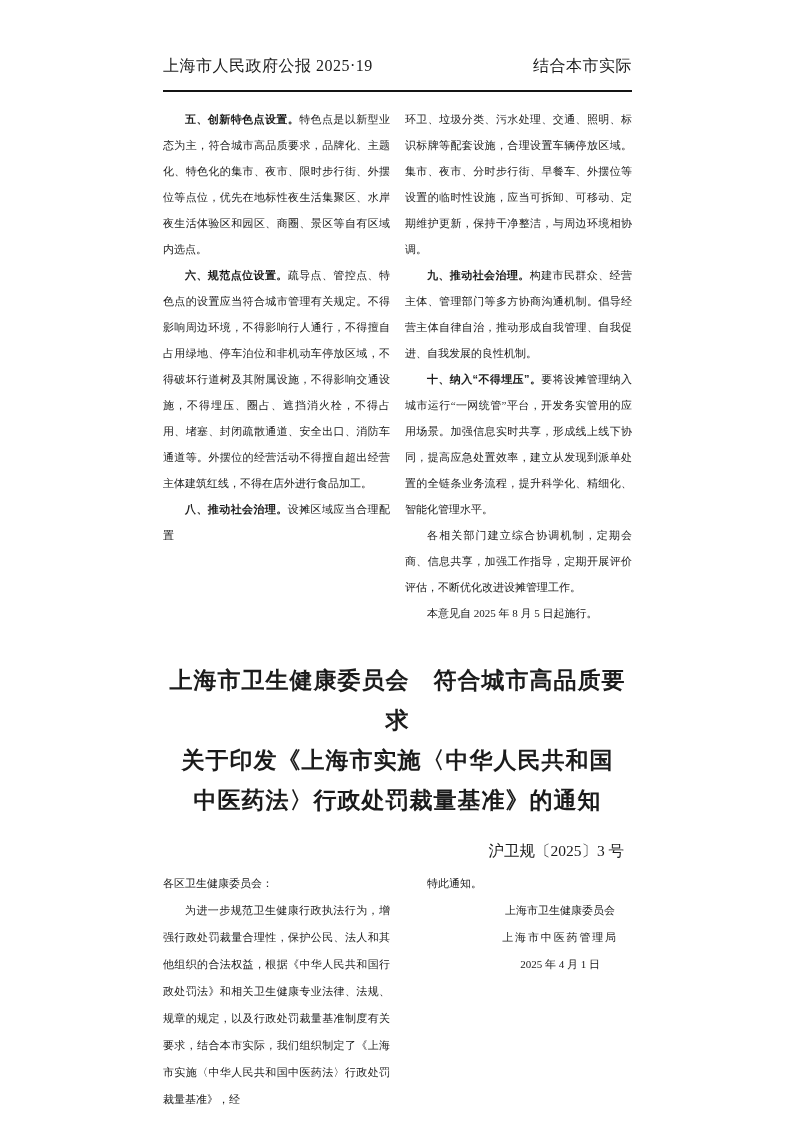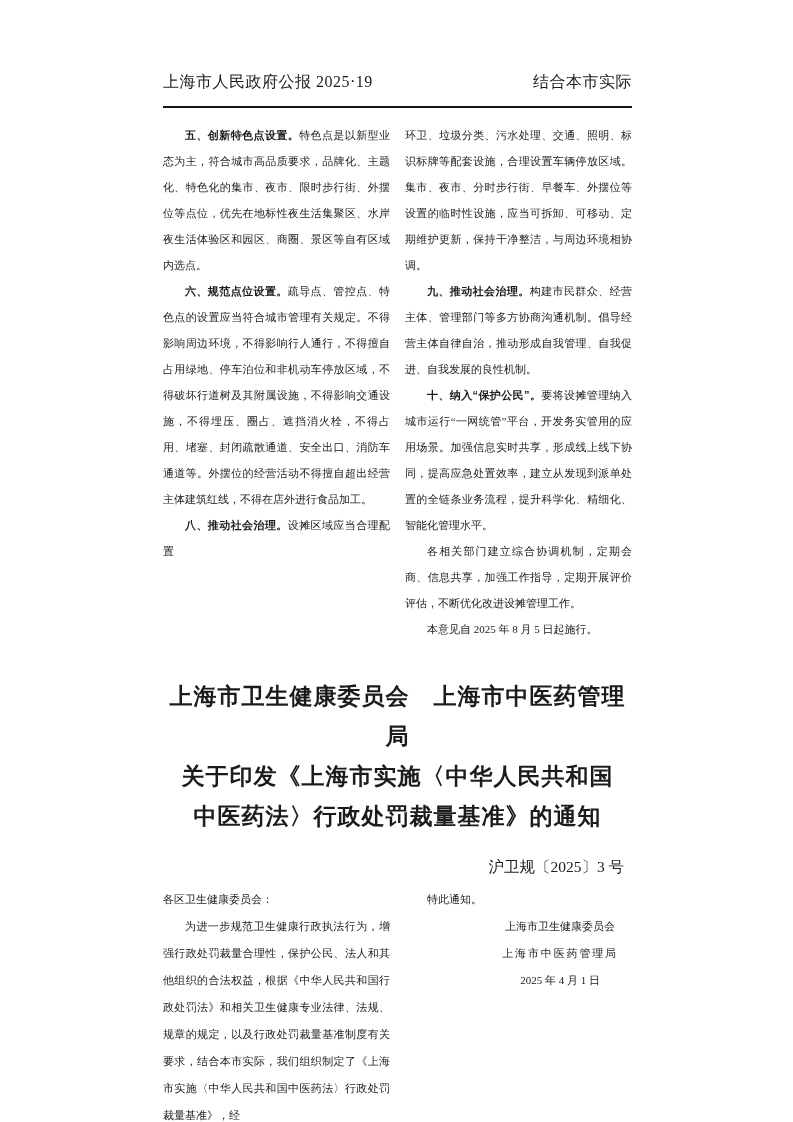--- a/index.html
+++ b/index.html
@@ -7,21 +7,21 @@
     padding: 0;
     background: #ffffff;
   }
   .page {
     position: relative;
     width: 637px;
     height: 1122px;
     margin: 0 auto;
     background: #ffffff;
     box-sizing: border-box;
-    padding: 16px 83px 0 85px;
+    padding: 0 83px 0 85px;
     overflow: hidden;
     color: #1b1b1b;
     font-family: "Liberation Serif", "DejaVu Serif", serif;
   }
   .header-row {
     display: flex;
     justify-content: space-between;
     align-items: baseline;
     padding-top: 56px;
     font-size: 16px;
@@ -95,28 +95,28 @@
 
   <div class="two-col opinion">
     <div class="col">
       <p class="para"><span class="lead">五、创新特色点设置。</span><span>特色点是以新型业态为主，符合城市高品质要求，品牌化、主题化、特色化的集市、夜市、限时步行街、外摆位等点位，优先在地标性夜生活集聚区、水岸夜生活体验区和园区、商圈、景区等自有区域内选点。</span></p>
       <p class="para"><span class="lead">六、规范点位设置。</span><span>疏导点、管控点、特色点的设置应当符合城市管理有关规定。不得影响周边环境，不得影响行人通行，不得擅自占用绿地、停车泊位和非机动车停放区域，不得破坏行道树及其附属设施，不得影响交通设施，不得埋压、圈占、遮挡消火栓，不得占用、堵塞、封闭疏散通道、安全出口、消防车通道等。外摆位的经营活动不得擅自超出经营主体建筑红线，不得在店外进行食品加工。</span></p>
       <p class="para"><span class="lead">八、推动社会治理。</span><span>设摊区域应当合理配置</span></p>
     </div>
     <div class="col">
       <p class="para cont"><span>环卫、垃圾分类、污水处理、交通、照明、标识标牌等配套设施，合理设置车辆停放区域。集市、夜市、分时步行街、早餐车、外摆位等设置的临时性设施，应当可拆卸、可移动、定期维护更新，保持干净整洁，与周边环境相协调。</span></p>
       <p class="para"><span class="lead">九、推动社会治理。</span><span>构建市民群众、经营主体、管理部门等多方协商沟通机制。倡导经营主体自律自治，推动形成自我管理、自我促进、自我发展的良性机制。</span></p>
-      <p class="para"><span class="lead">十、纳入“保护公民”。</span><span>要将设摊管理纳入城市运行“一网统管”平台，开发务实管用的应用场景。加强信息实时共享，形成线上线下协同，提高应急处置效率，建立从发现到派单处置的全链条业务流程，提升科学化、精细化、智能化管理水平。</span></p>
+      <p class="para"><span class="lead">十、纳入“不得埋压”。</span><span>要将设摊管理纳入城市运行“一网统管”平台，开发务实管用的应用场景。加强信息实时共享，形成线上线下协同，提高应急处置效率，建立从发现到派单处置的全链条业务流程，提升科学化、精细化、智能化管理水平。</span></p>
       <p class="para"><span>各相关部门建立综合协调机制，定期会商、信息共享，加强工作指导，定期开展评价评估，不断优化改进设摊管理工作。</span></p>
       <p class="para"><span>本意见自 2025 年 8 月 5 日起施行。</span></p>
     </div>
   </div>
 
   <div class="notice-title">
-    <div>上海市卫生健康委员会　上海市中医药管理局</div>
+    <div>上海市卫生健康委员会　符合城市高品质要求</div>
     <div>关于印发《上海市实施〈中华人民共和国</div>
     <div>中医药法〉行政处罚裁量基准》的通知</div>
   </div>
 
   <div class="doc-number">沪卫规〔2025〕3 号</div>
 
   <div class="two-col notice-body">
     <div class="col">
       <p class="para cont">各区卫生健康委员会：</p>
       <p class="para">为进一步规范卫生健康行政执法行为，增强行政处罚裁量合理性，保护公民、法人和其他组织的合法权益，根据《中华人民共和国行政处罚法》和相关卫生健康专业法律、法规、规章的规定，以及行政处罚裁量基准制度有关要求，结合本市实际，我们组织制定了《上海市实施〈中华人民共和国中医药法〉行政处罚裁量基准》，经</p>

